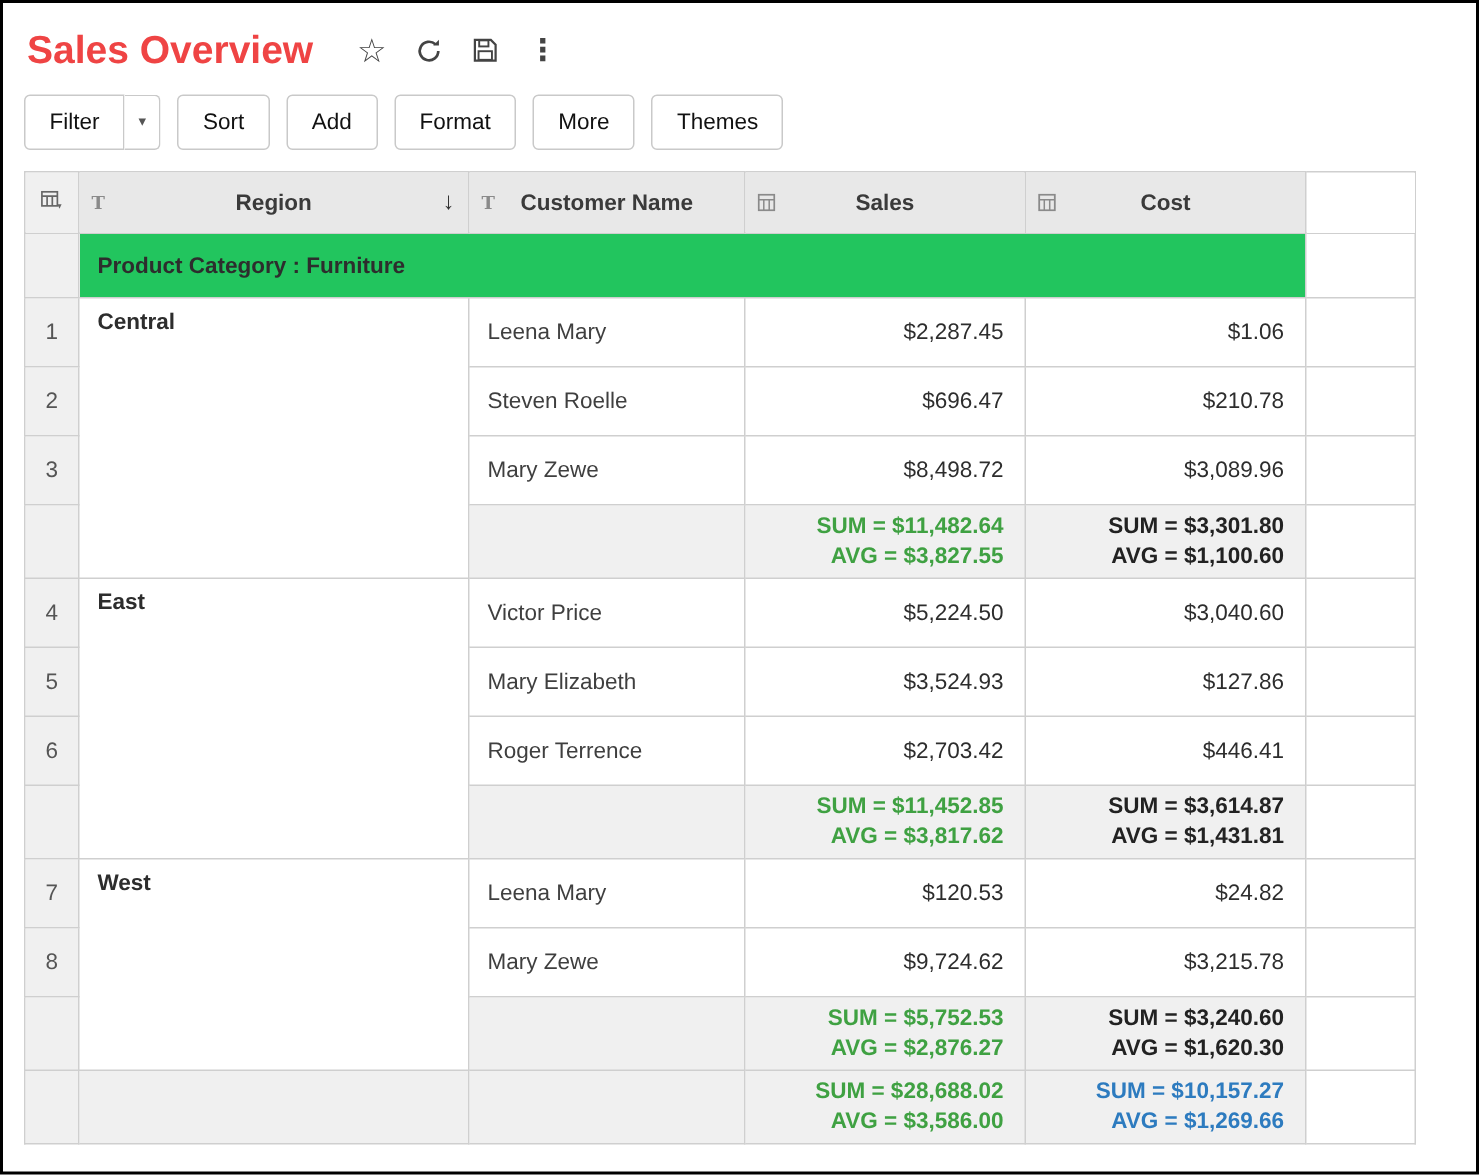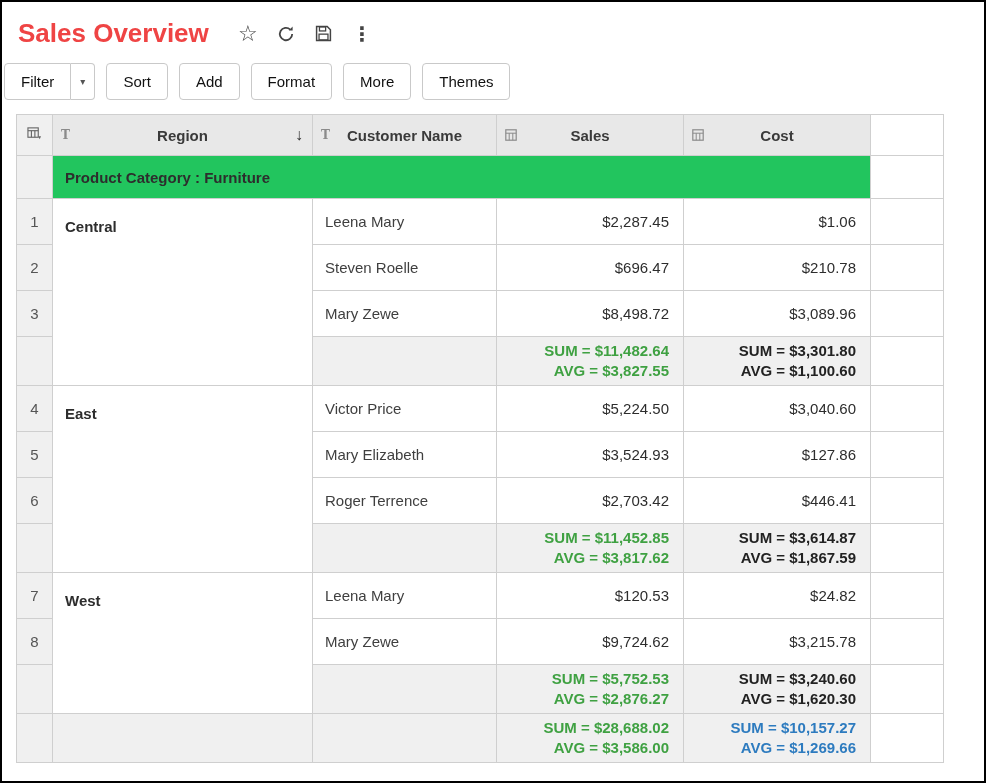--- a/index.html
+++ b/index.html
@@ -10,21 +10,21 @@
     overflow:hidden;
   }
   
   .titlebar{display:flex;align-items:center;padding:16px 16px 2px 16px;}
   .page-title{font-size:26px;font-weight:700;margin:0 14px 0 0;color:#ef4444;}
   .tb-icon{display:inline-flex;align-items:center;justify-content:center;
     width:26px;height:26px;margin-left:12px;color:#444;cursor:pointer;}
   .star{font-size:22px;line-height:1;}
   .kebab{font-size:20px;font-weight:700;line-height:1;}
   
-  .toolbar{display:flex;gap:11px;padding:12px 14px 14px 2px;}
+  .toolbar{display:flex;gap:11px;padding:12px 14px 14px 14px;}
   .toolbar button{
     font-family:"Liberation Sans","DejaVu Sans",sans-serif;
     font-size:15px;color:#111;background:#fff;
     border:1px solid #c9c9c9;border-radius:4px;padding:9px 16px;cursor:pointer;
   }
   .btn-group{display:flex;}
   .btn-group .main-btn{border-radius:4px 0 0 4px;}
   .btn-group .caret-btn{border-radius:0 4px 4px 0;border-left:none;padding:9px 9px;color:#555;font-size:10px;}
   
   table{border-collapse:collapse;table-layout:fixed;width:927px;margin:0 14px;}
@@ -33,21 +33,21 @@
   td,th{border:1px solid #cfcfcf;padding:0 12px;font-size:15px;white-space:nowrap;overflow:hidden;}
   thead th{background:#e8e8e8;height:40px;font-weight:700;color:#3a3a3a;text-align:center;position:relative;}
   th.corner{padding:0;}
   .ticon{position:absolute;left:8px;top:50%;transform:translateY(-50%);
     color:#8a8a8a;font:700 12px "DejaVu Serif","Liberation Serif",serif;}
   .numicon{position:absolute;left:8px;top:50%;transform:translateY(-50%);line-height:0;}
   .sort{position:absolute;right:9px;top:50%;transform:translateY(-50%);font-size:16px;font-weight:400;color:#333;}
   .rn{background:#f0f0f0;text-align:center;color:#555;padding:0;}
   tr.group td.gh{background:#22c55e;font-weight:700;height:42px;color:#2d2d2d;}
   tr.data td{height:45px;}
-  td.region{font-weight:700;vertical-align:top;padding-top:19px;color:#2d2d2d;}
+  td.region{font-weight:700;vertical-align:top;padding-top:7px;color:#2d2d2d;}
   td.cust{color:#3f3f3f;}
   td.val{text-align:right;padding-right:14px;color:#2d2d2d;}
   tr.sum td, tr.grand td{height:48px;}
   .sumbg{background:#f0f0f0;}
   td.sumval{text-align:right;padding-right:14px;font-weight:700;}
   td.sumval div{line-height:1.32;}
   .pos{color:var(--positive);}
   .neg{color:var(--negative);margin-top:42px;}
   .warn{color:var(--warning);}
   .darksum{color:#222;}
@@ -211,21 +211,21 @@
     </tr>
     <tr class="sum">
       <td class="rn"></td>
       <td class="sumbg"></td>
       <td class="sumval sumbg pos">
         <div>SUM = $11,452.85</div>
         <div>AVG = $3,817.62</div>
       </td>
       <td class="sumval sumbg darksum">
         <div>SUM = $3,614.87</div>
-        <div>AVG = $1,867.59</div>
+        <div>AVG = $1,431.81</div>
       </td>
       <td class="trail"></td>
     </tr>
 
     <tr class="data">
       <td class="rn">7</td>
       <td class="region" rowspan="3">West</td>
       <td class="cust">Leena Mary</td>
       <td class="val">$120.53</td>
       <td class="val">$24.82</td>

